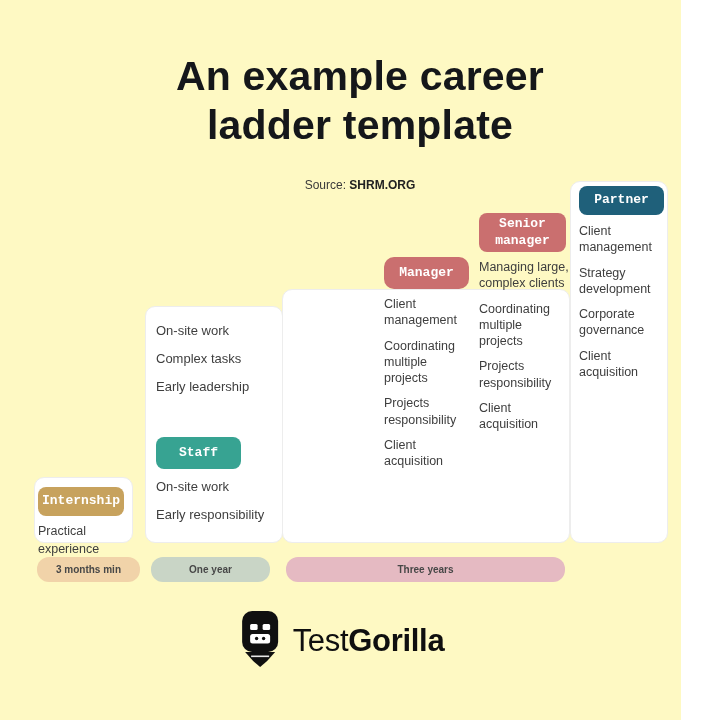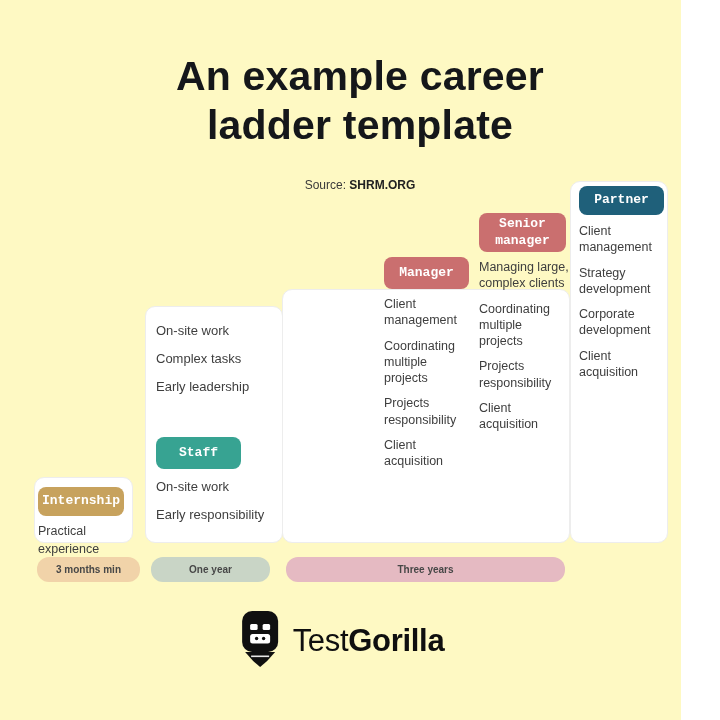--- a/index.html
+++ b/index.html
@@ -92,21 +92,21 @@
   <div class="col c-advanced loose">
     <div class="items">
         <div class="item">On-site work</div>
         <div class="item">Complex tasks</div>
         <div class="item">Early leadership</div>
       </div>
   </div>
 
 
   <div class="col c-manager">
-    <div class="badge" style="background: rgb(202, 111, 111);">Manager</div>
+    <div class="badge" style="background: rgb(202, 111, 111); border-radius: 10px;">Manager</div>
     <div class="items">
         <div class="item">Client management</div>
         <div class="item">Coordinating multiple projects</div>
         <div class="item">Projects responsibility</div>
         <div class="item">Client acquisition</div>
       </div>
   </div>
 
   <div class="col c-srmanager">
     <div class="badge" style="background: rgb(202, 111, 111);">Senior manager</div>
@@ -116,21 +116,21 @@
         <div class="item">Projects responsibility</div>
         <div class="item">Client acquisition</div>
       </div>
   </div>
 
   <div class="col c-partner">
     <div class="badge" style="background: rgb(31, 96, 122);">Partner</div>
     <div class="items">
         <div class="item">Client management</div>
         <div class="item">Strategy development</div>
-        <div class="item">Corporate development</div>
+        <div class="item">Corporate governance</div>
         <div class="item">Client acquisition</div>
       </div>
   </div>
 
   <div class="bar bar-1" style="background: rgb(241, 211, 169);">3 months min</div>
   <div class="bar bar-2" style="background: rgb(201, 213, 198);">One year</div>
   <div class="bar bar-3" style="background: rgb(229, 186, 194);">Three years</div>
 
   <div class="logo">
     <span>

